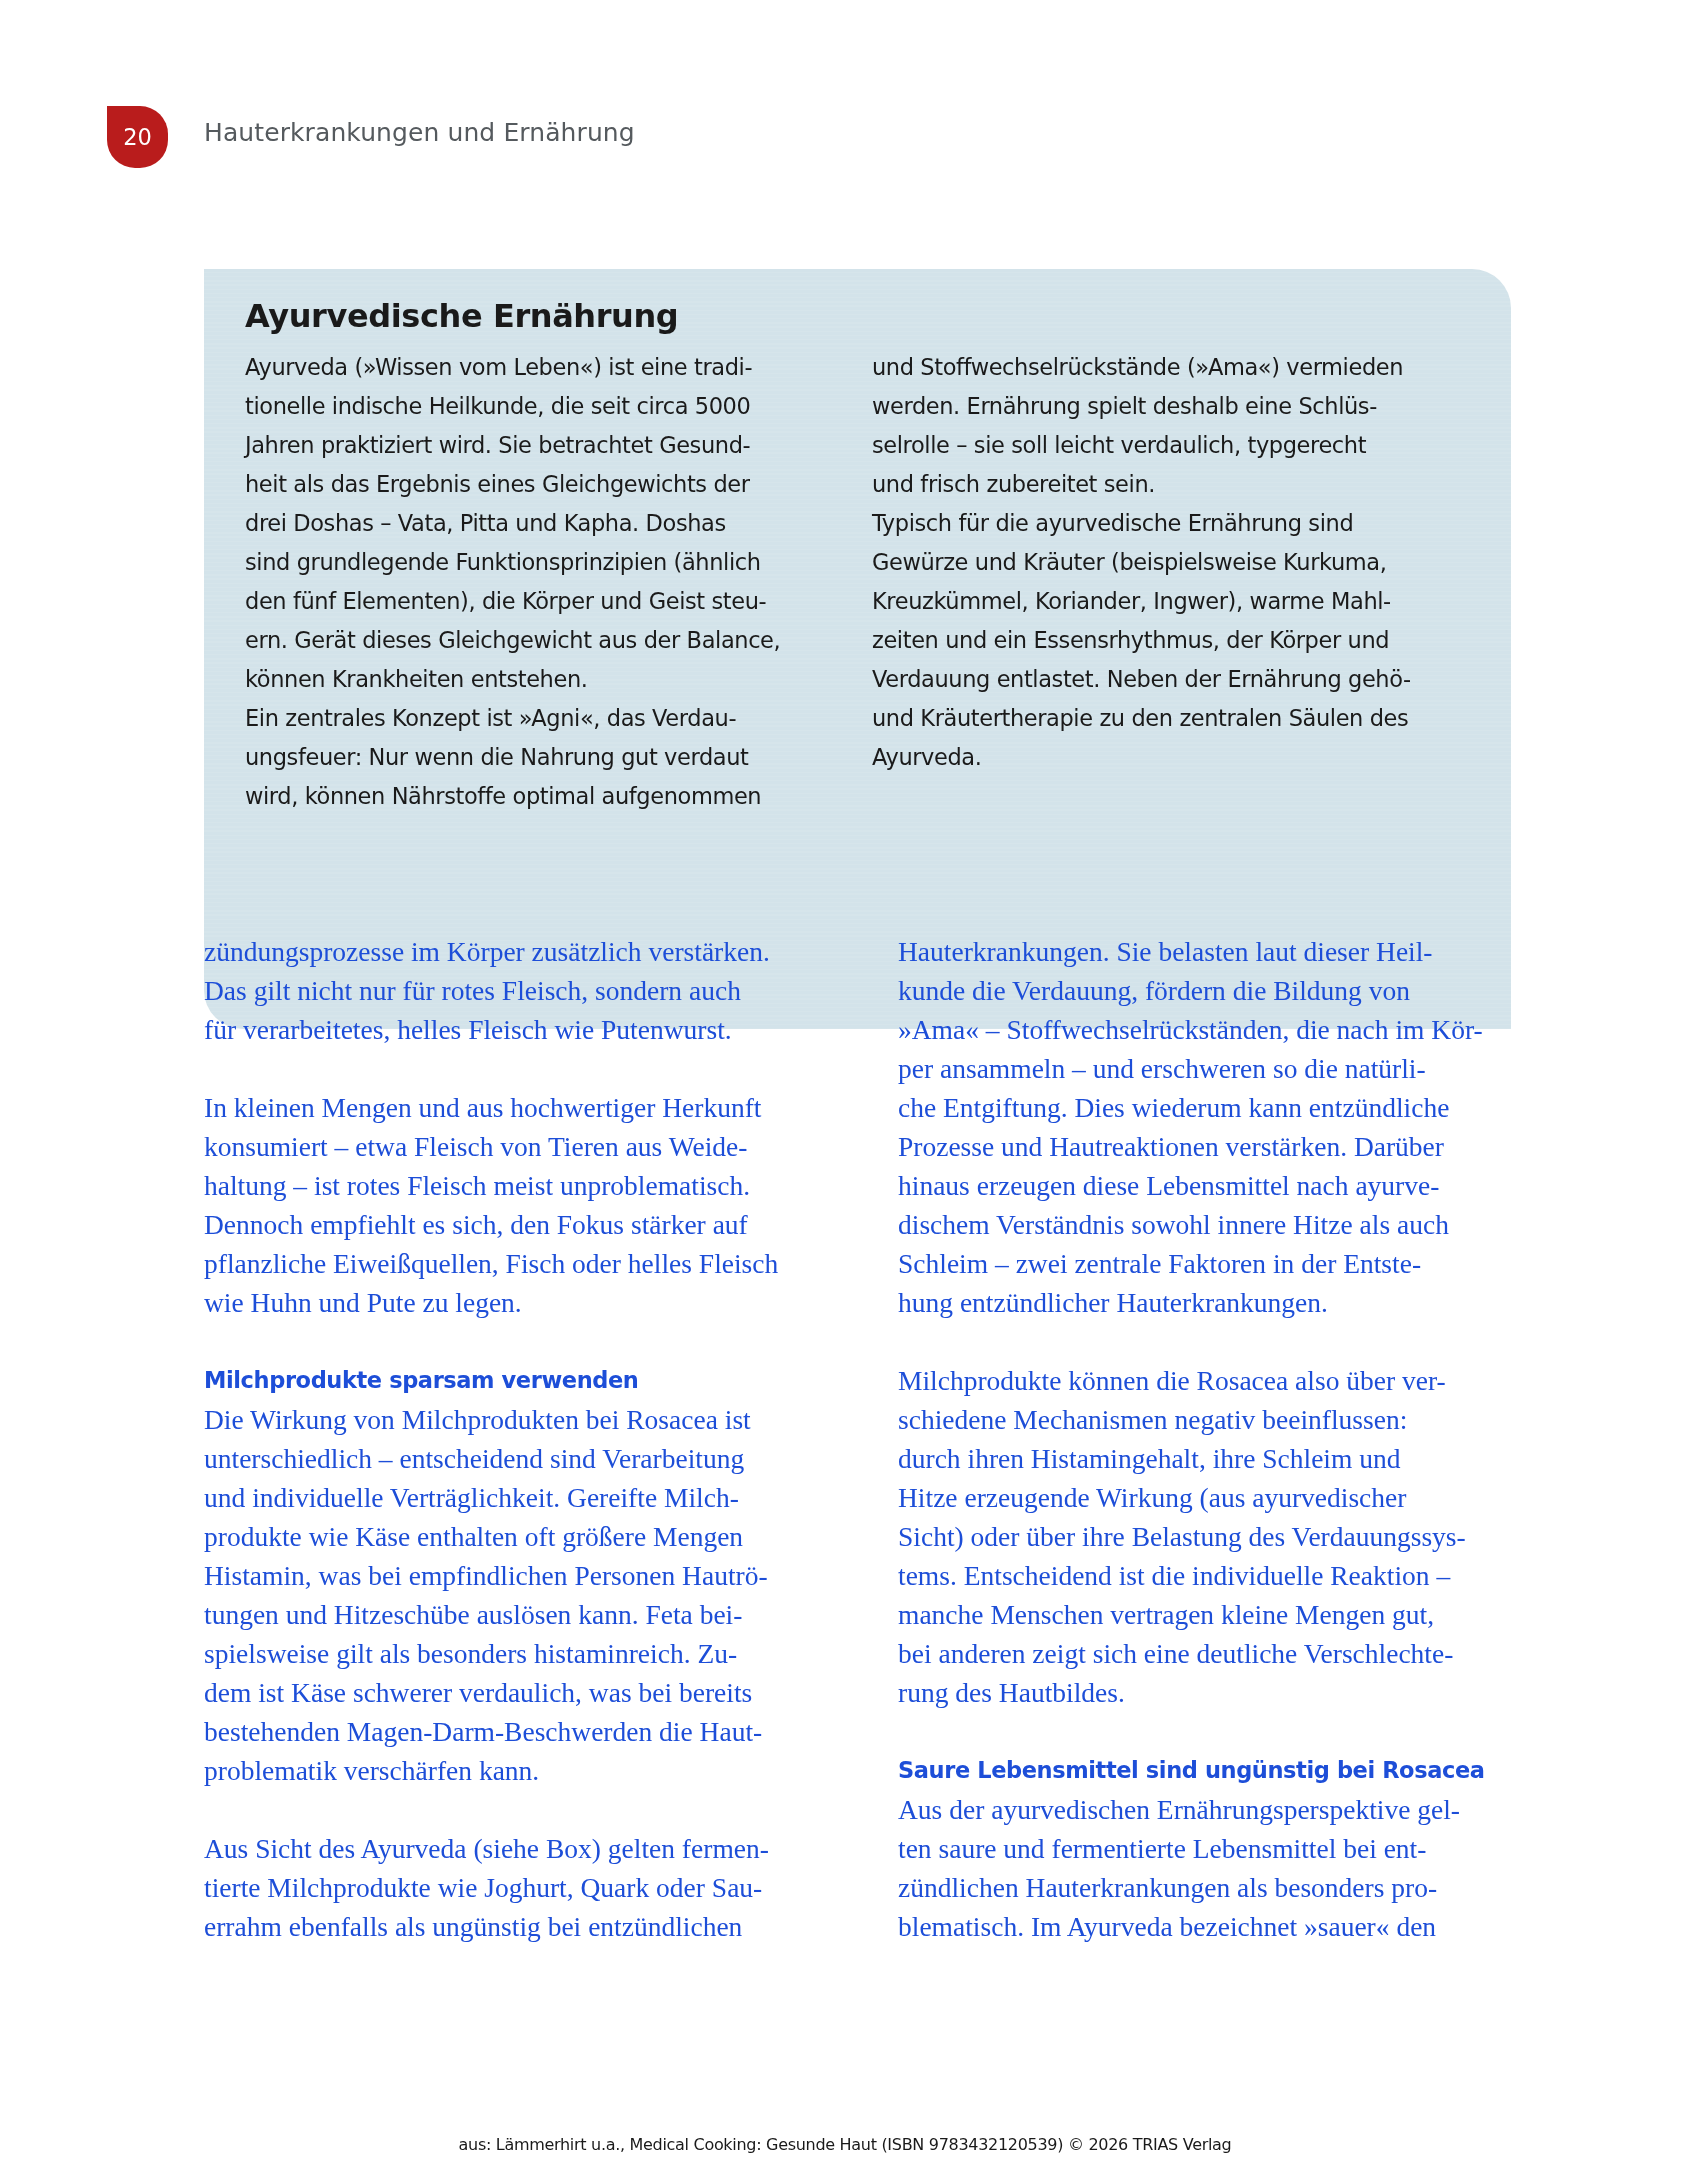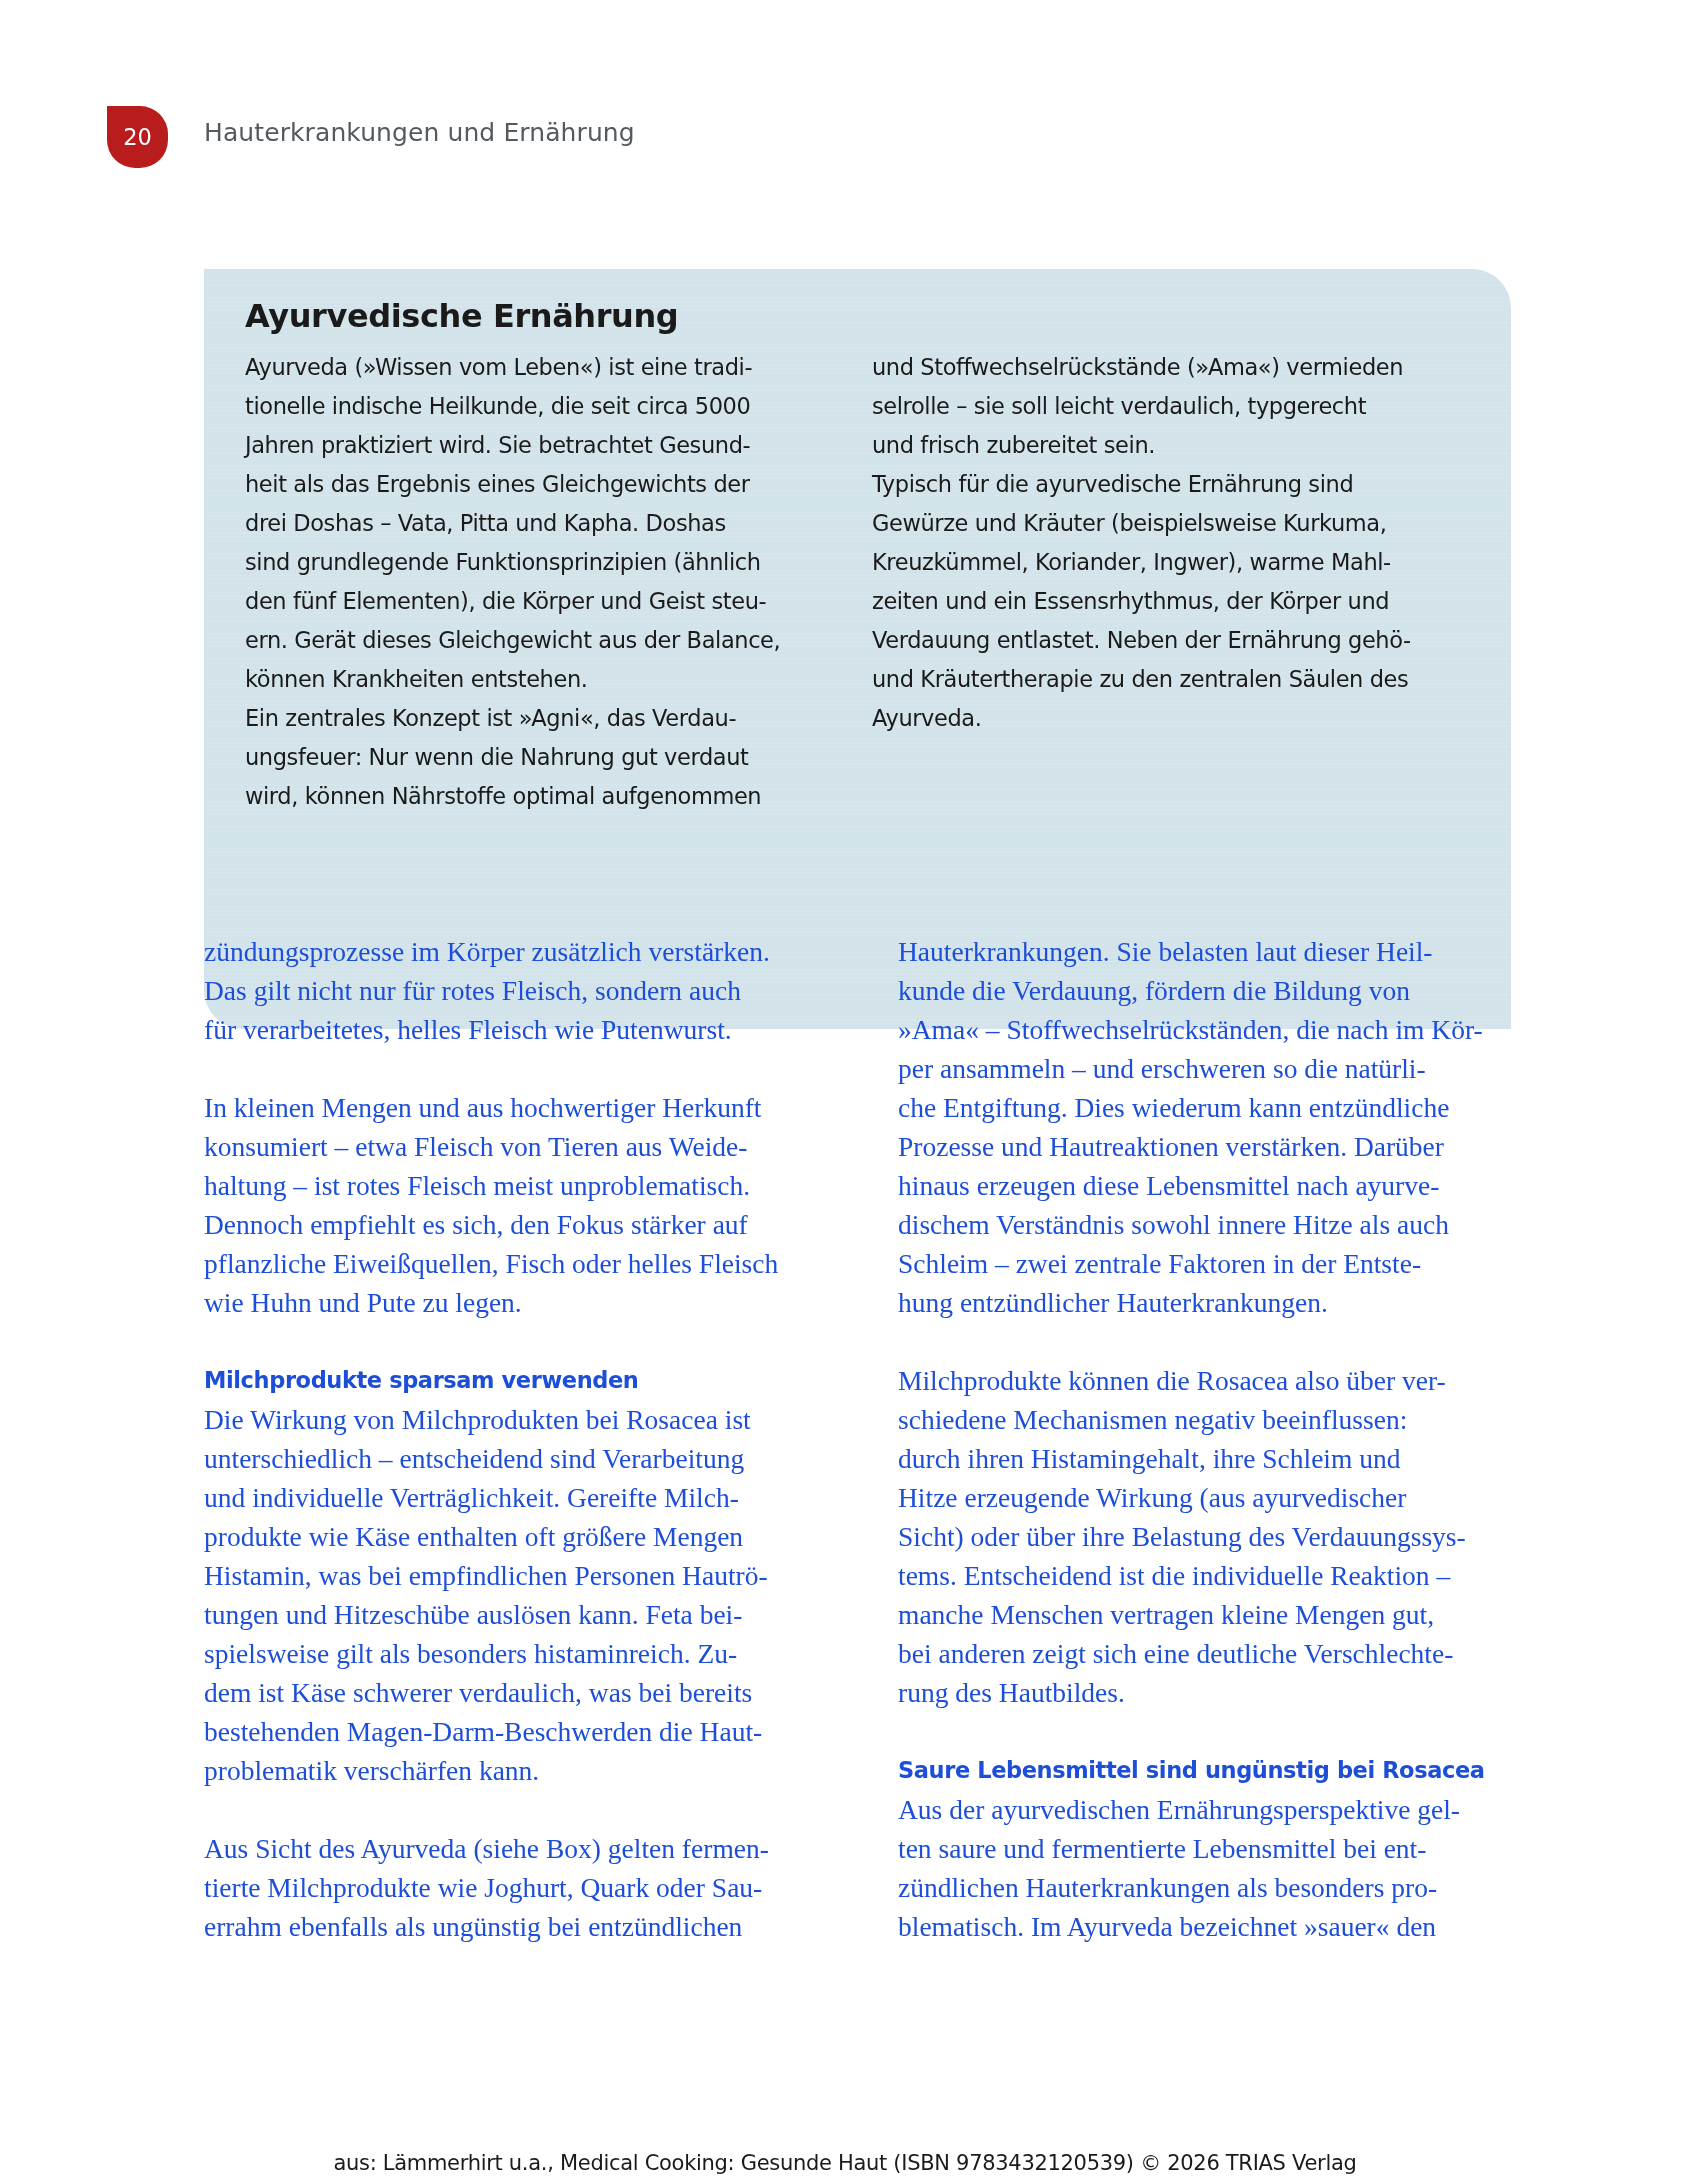--- a/index.html
+++ b/index.html
@@ -33,21 +33,21 @@
     position: absolute; top: 912px; width: 634px;
     font-family: "Liberation Serif", serif; font-size: 27.5px; line-height: 39px; color: #1d4ed8; margin-top: 20px;
   }
   .body-col.left { left: 204px; }
   .body-col.right { left: 898px; }
   .body-col .line { display: block; white-space: nowrap; }
   .body-col .gap { display: block; height: 39px; }
   .body-col .subhead { font-family: "DejaVu Sans", sans-serif; font-weight: bold; font-size: 22.5px; letter-spacing: -0.4px; }
   .footer {
     position: absolute; left: 0; right: 0; top: 2135px; text-align: center;
-    font-family: "DejaVu Sans", sans-serif; font-size: 21px; color: #1a1a1a; letter-spacing: -0.3px; margin-top: 16px;
+    font-family: "DejaVu Sans", sans-serif; font-size: 16px; color: #1a1a1a; letter-spacing: -0.3px;
   }
 </style>
 </head>
 <body>
 
 <div class="badge">
   <span>20</span>
 </div>
 <div class="running-head">Hauterkrankungen und Ernährung</div>
 
@@ -63,20 +63,21 @@
         <span class="line">sind grundlegende Funktionsprinzipien (ähnlich</span>
         <span class="line">den fünf Elementen), die Körper und Geist steu-</span>
         <span class="line">ern. Gerät dieses Gleichgewicht aus der Balance,</span>
         <span class="line">können Krankheiten entstehen.</span>
         <span class="line">Ein zentrales Konzept ist »Agni«, das Verdau-</span>
         <span class="line">ungsfeuer: Nur wenn die Nahrung gut verdaut</span>
         <span class="line">wird, können Nährstoffe optimal aufgenommen</span>
       </div>
     <div class="box-col">
         <span class="line">und Stoffwechselrückstände (»Ama«) vermieden</span>
+        <span class="line">werden. Ernährung spielt deshalb eine Schlüs-</span>
         <span class="line">selrolle – sie soll leicht verdaulich, typgerecht</span>
         <span class="line">und frisch zubereitet sein.</span>
         <span class="line">Typisch für die ayurvedische Ernährung sind</span>
         <span class="line">Gewürze und Kräuter (beispielsweise Kurkuma,</span>
         <span class="line">Kreuzkümmel, Koriander, Ingwer), warme Mahl-</span>
         <span class="line">zeiten und ein Essensrhythmus, der Körper und</span>
         <span class="line">Verdauung entlastet. Neben der Ernährung gehö-</span>
         <span class="line">und Kräutertherapie zu den zentralen Säulen des</span>
         <span class="line">Ayurveda.</span>
       </div>

